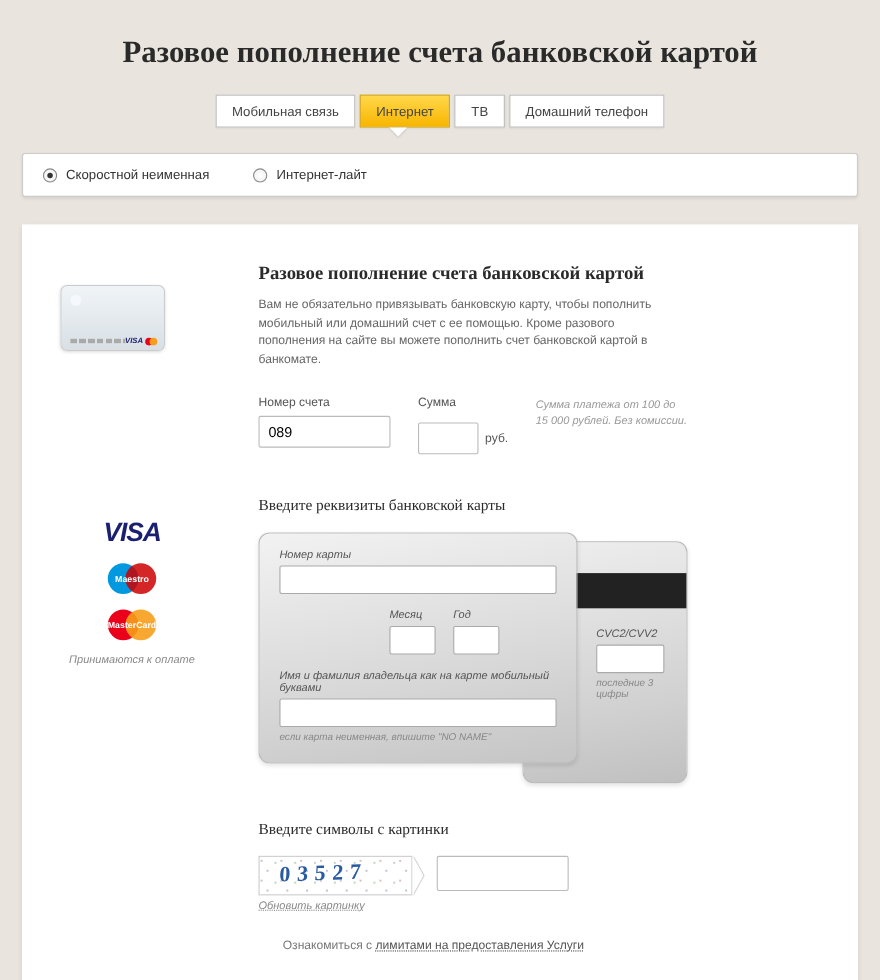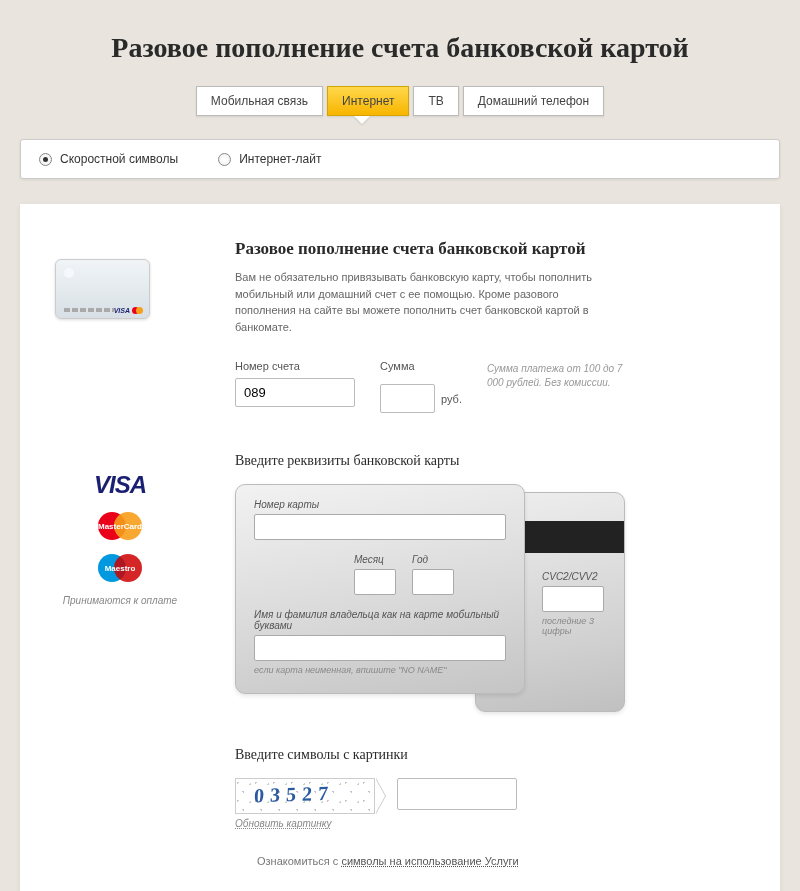--- a/index.html
+++ b/index.html
@@ -82,21 +82,21 @@
     <div class="tab">Мобильная связь</div>
     <div class="tab active">Интернет</div>
     <div class="tab">ТВ</div>
     <div class="tab">Домашний телефон</div>
   </div>
   <div class="pointer-down"></div>
 
   <div class="radio-bar">
     <div class="radio-opt">
       <span class="radio-fake checked"></span>
-      <span>Скоростной символы</span>
+      <span>Скоростной неименная</span>
     </div>
     <div class="radio-opt">
       <span class="radio-fake"></span>
       <span>Интернет-лайт</span>
     </div>
   </div>
 
   <div class="content">
 
     <div class="credit-card-img">
@@ -104,50 +104,50 @@
         <span class="v">VISA</span>
         <span class="mc">
             <span class="r"></span>
             <span class="y"></span>
           </span>
       </div>
     </div>
 
     <div class="pay-logos">
       <div class="logo visa-logo">VISA</div>
+      <div class="logo mae-logo">
+        <span class="circ c1"></span>
+          <span class="circ c2"></span>
+        <span class="mc-text">Maestro</span>
+      </div>
       <div class="logo mc-logo">
         <span class="circ c1"></span>
           <span class="circ c2"></span>
         <span class="mc-text">MasterCard</span>
-      </div>
-      <div class="logo mae-logo">
-        <span class="circ c1"></span>
-          <span class="circ c2"></span>
-        <span class="mc-text">Maestro</span>
       </div>
       <div class="accept-text">Принимаются к оплате</div>
     </div>
 
     <div class="main-left">
       <h2 class="section-title">Разовое пополнение счета банковской картой</h2>
       <p class="intro-text">Вам не обязательно привязывать банковскую карту, чтобы пополнить мобильный или домашний счет с ее помощью. Кроме разового пополнения на сайте вы можете пополнить счет банковской картой в банкомате.</p>
 
       <div class="row1">
         <div class="field-group acct">
           <label>Номер счета</label>
           <input type="text" value="089" style="">
         </div>
         <div class="field-group">
           <label>Сумма</label>
           <div class="amount-wrap">
             <input type="text" value="" style="">
             <span class="rub">руб.</span>
           </div>
         </div>
-        <div class="hint">Сумма платежа от 100 до 7 000 рублей. Без комиссии.</div>
+        <div class="hint">Сумма платежа от 100 до 15 000 рублей. Без комиссии.</div>
       </div>
 
       <h3 class="sub-title">Введите реквизиты банковской карты</h3>
 
       <div class="card-section">
         <div class="card-front">
           <div class="card-row-num">
             <label class="card-label">Номер карты</label>
             <input class="card-input" type="text" style="">
           </div>
@@ -187,18 +187,18 @@
             </div>
             <span class="refresh-link">Обновить картинку</span>
           </div>
           <div class="captcha-arrow"></div>
           <input class="captcha-input" type="text" style="">
         </div>
       </div>
 
       <div class="limits-row">
         <span>Ознакомиться с </span>
-        <span class="dotted-link">символы на использование Услуги</span>
+        <span class="dotted-link">лимитами на предоставления Услуги</span>
       </div>
 
     </div>
   </div>
 </div>
 
 </body></html>

